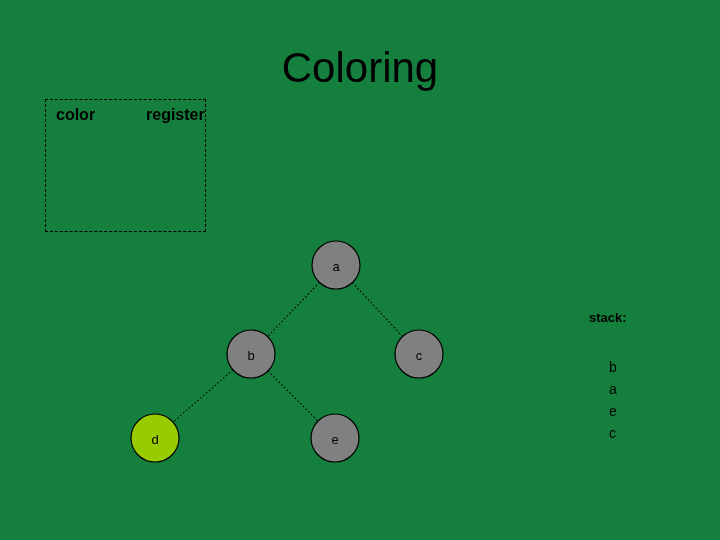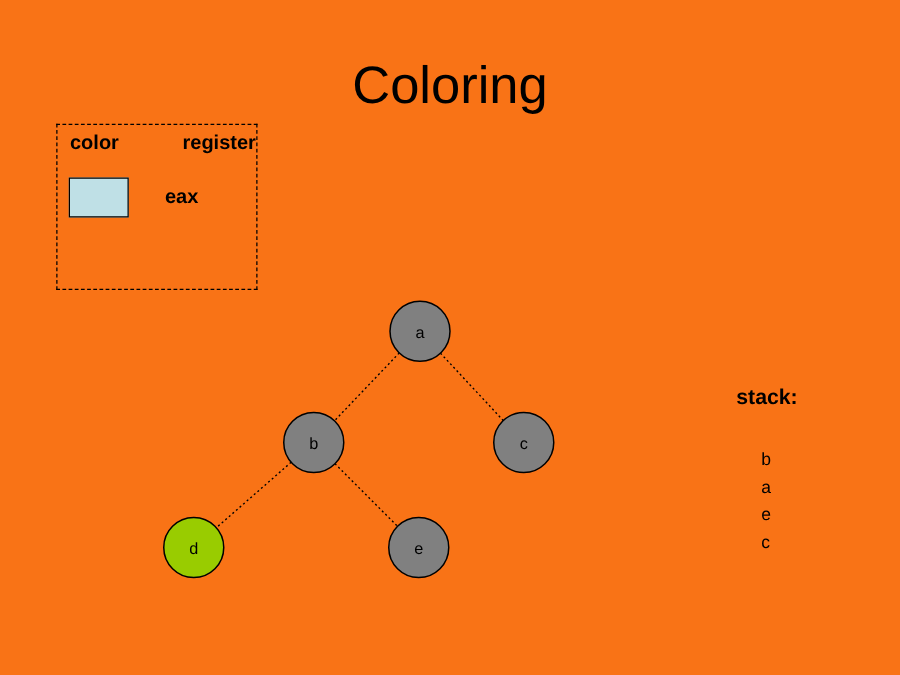--- a/index.html
+++ b/index.html
@@ -4,21 +4,21 @@
 <style>
   html, body {
     margin: 0;
     padding: 0;
     background: #ffffff;
   }
   #slide {
     position: relative;
     width: 720px;
     height: 540px;
-    background: #f97316;
+    background: #15803d;
     overflow: hidden;
     font-family: "Liberation Sans", sans-serif;
     color: #000000;
   }
 
   
   #title {
     position: absolute;
     left: 0;
     top: 44px;
@@ -106,21 +106,21 @@
   #stack-panel {
     position: absolute;
     left: 560px;
     top: 308px;
     width: 140px;
   }
   #stack-title {
     position: absolute;
     left: 29px;
     top: 0px;
-    font-size: 17px;
+    font-size: 13px;
     line-height: 19px;
     font-weight: bold;
     color: #000000;
     white-space: nowrap;
     text-align: right;
   }
   #stack-items {
     position: absolute;
     left: 49px;
     top: 48px;
@@ -135,24 +135,20 @@
 <body>
 
 <div id="slide">
 
   <div id="title">Coloring</div>
 
   <div id="legend">
     <div class="legend-header" id="legend-head-color">color</div>
     <div class="legend-header" id="legend-head-register">register</div>
 
-    <div class="legend-row" id="legend-row-eax">
-      <div class="swatch" style="background: rgb(191, 224, 230);"></div>
-      <div class="legend-reg">eax</div>
-    </div>
 
   </div>
 
   <svg id="graph" viewBox="0 0 720 540" xmlns="http://www.w3.org/2000/svg">
     <g id="edges-layer">
         <line x1="319.4239445378659" y1="282.35610513094036" x2="267.5760554621341" y2="336.64389486905964" class="edge-line"></line>
         <line x1="352.368610133553" y1="282.5518831552556" x2="402.631389866447" y2="336.4481168447444" class="edge-line"></line>
         <line x1="232.93815932703492" y1="369.8041105888444" x2="173.06184067296508" y2="422.1958894111556" class="edge-line"></line>
         <line x1="267.97056274847716" y1="370.97056274847716" x2="318.02943725152284" y2="421.02943725152284" class="edge-line"></line>
       </g>

